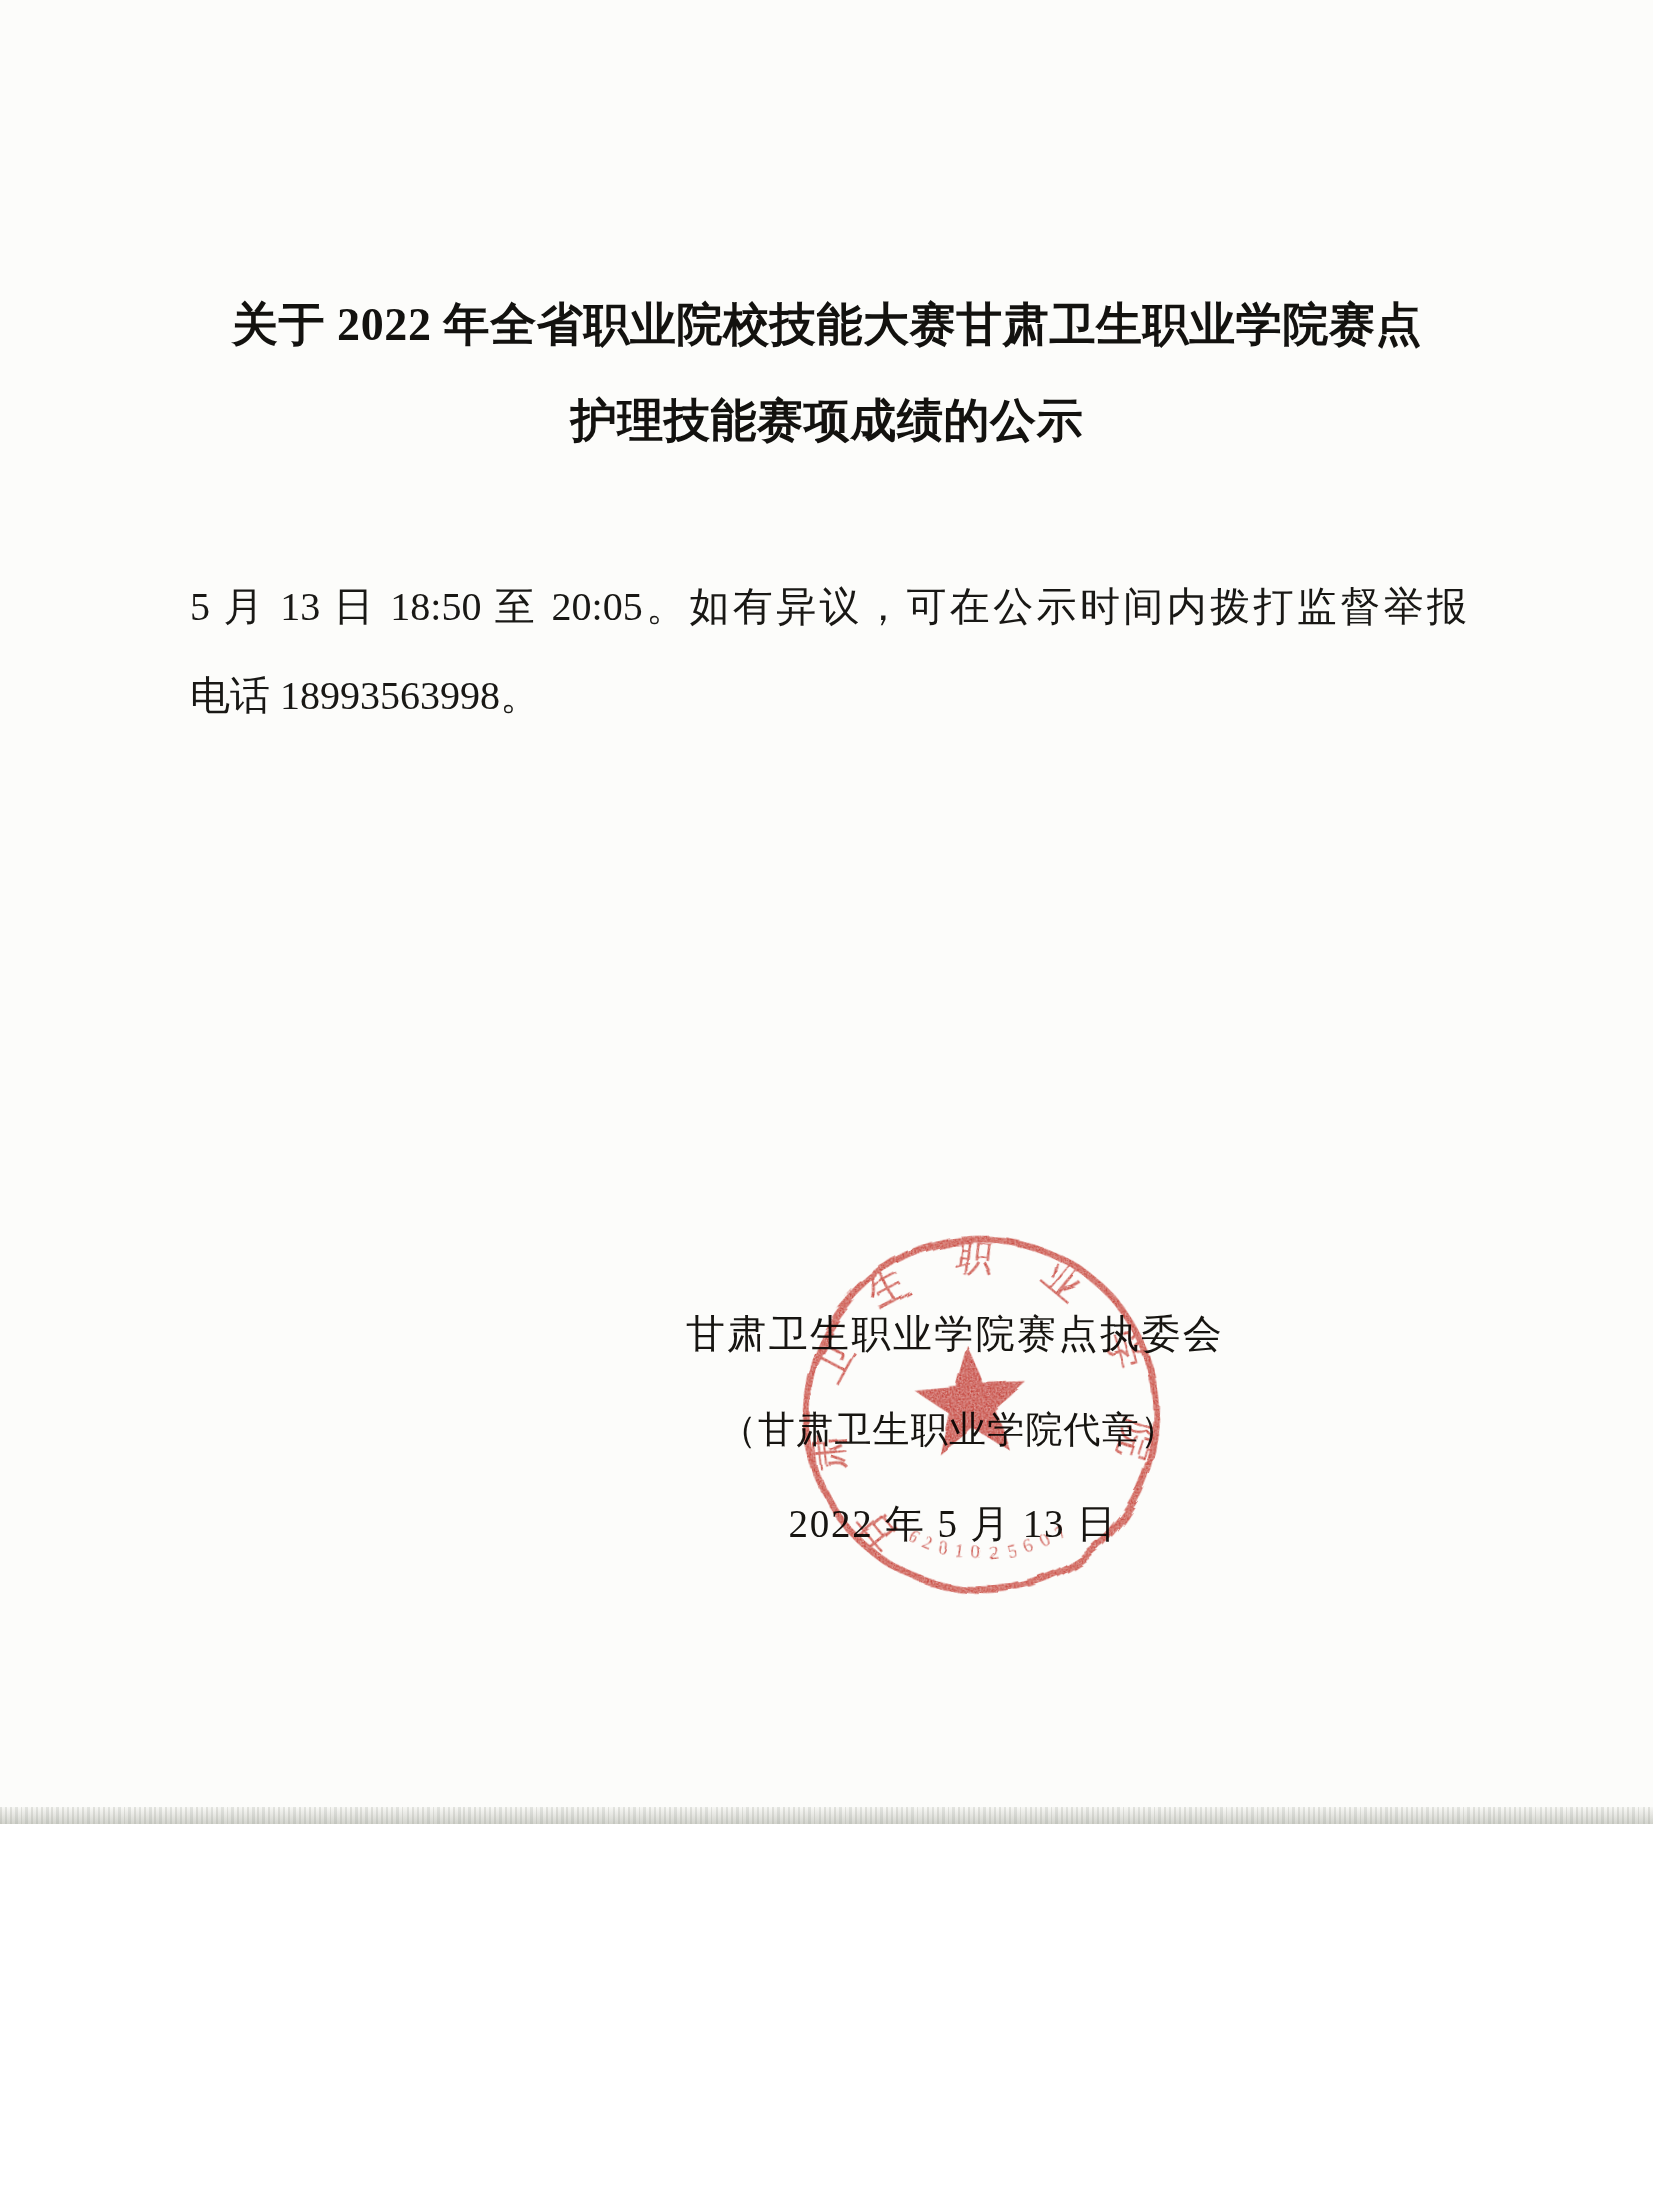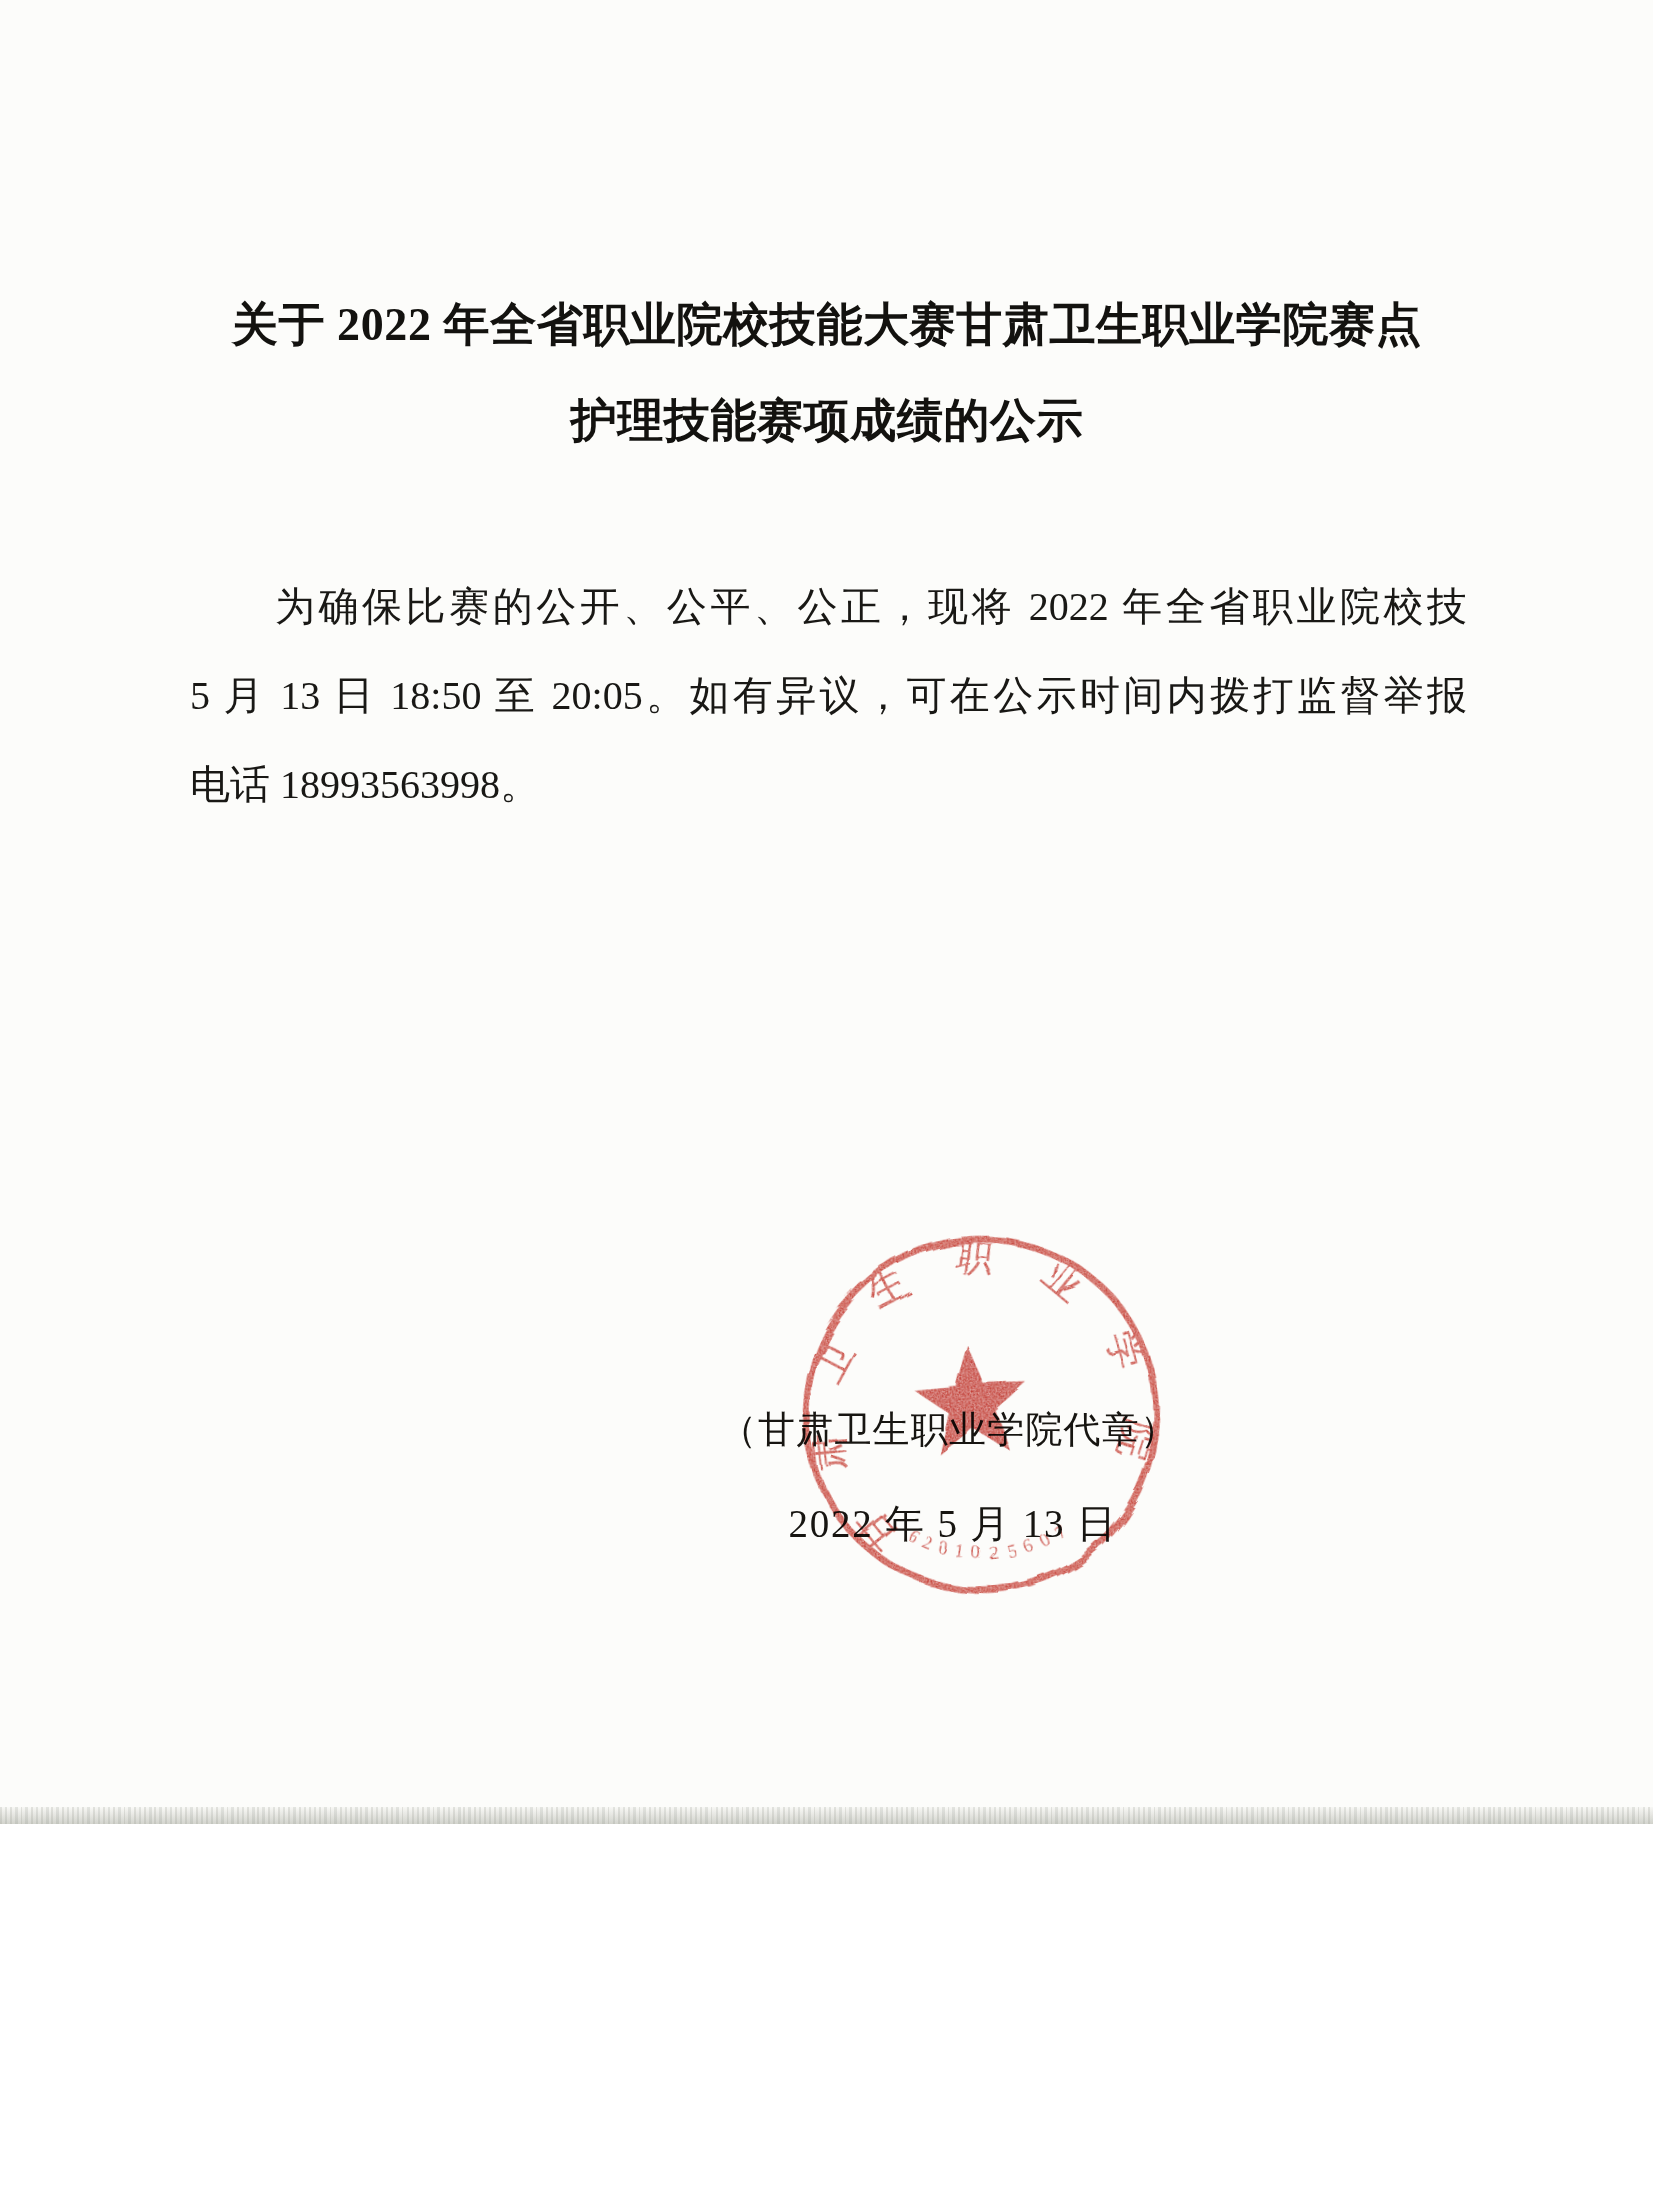--- a/index.html
+++ b/index.html
@@ -67,25 +67,25 @@
 <body>
 
 <div class="page">
 
   <div class="title-block">
     <div class="title-line">关于 2022 年全省职业院校技能大赛甘肃卫生职业学院赛点</div>
     <div class="title-line">护理技能赛项成绩的公示</div>
   </div>
 
   <div class="body-block">
-    <div class="body-line just indent">为确保比赛的公开、公平、公正，现将 2022 年全省职业院校技</div>
     <div class="body-line just">5 月 13 日 18:50 至 20:05。如有异议，可在公示时间内拨打监督举报</div>
     <div class="body-line">电话 18993563998。</div>
   </div>
 
+  <div class="sig-line sig-committee">甘肃卫生职业学院赛点执委会</div>
   <div class="sig-line sig-proxy">（甘肃卫生职业学院代章）</div>
   <div class="sig-line sig-date">2022 年 5 月 13 日</div>
 
   <svg class="seal" viewBox="-330 -330 660 660" xmlns="http://www.w3.org/2000/svg">
     <defs>
       <filter id="roughen" x="-25%" y="-25%" width="150%" height="150%">
         <feTurbulence type="fractalNoise" baseFrequency="0.012" numOctaves="2" seed="4" result="warp"></feTurbulence>
         <feDisplacementMap in="SourceGraphic" in2="warp" scale="16" result="warped"></feDisplacementMap>
         <feTurbulence type="fractalNoise" baseFrequency="0.35" numOctaves="2" seed="9" result="grain"></feTurbulence>
         <feColorMatrix in="grain" type="matrix" values="0 0 0 0 1  0 0 0 0 1  0 0 0 0 1  0 0 0 0.85 0.3" result="mask"></feColorMatrix>

